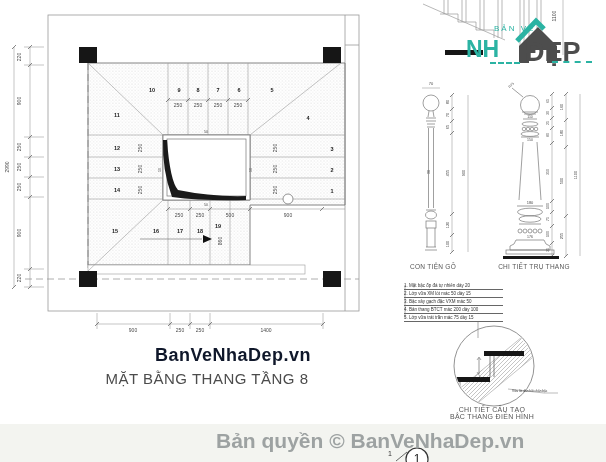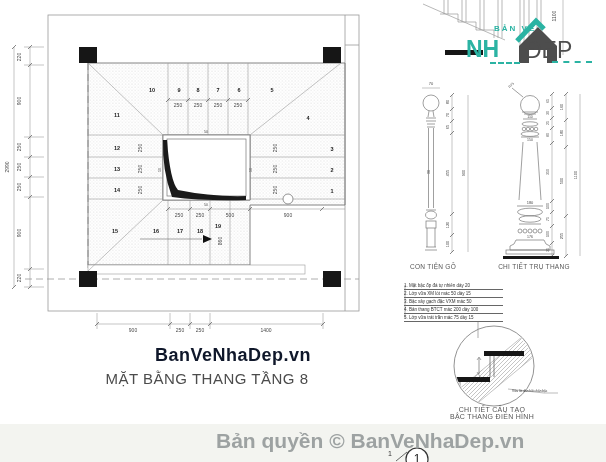--- a/index.html
+++ b/index.html
@@ -3,23 +3,23 @@
 <meta charset="utf-8">
 <style>
   html,body{margin:0;padding:0;background:#fff;}
   #page{position:relative;width:606px;height:462px;background:#ffffff;overflow:hidden;
         font-family:"Liberation Sans","DejaVu Sans",sans-serif;}
   .abs{position:absolute;}
   #footer-bg{left:0;top:424px;width:606px;height:38px;background:#f3f4f0;}
   #watermark{left:155px;top:345px;font-size:18px;font-weight:bold;color:#0f172a;letter-spacing:.5px;white-space:nowrap;}
   #plan-title{left:48px;top:370px;width:318px;text-align:center;font-size:15px;color:#4c4c4c;letter-spacing:.5px;white-space:nowrap;}
   #footer-text{left:216px;top:429px;font-size:21px;font-weight:700;color:#9da2a2;white-space:nowrap;}
-  .logo-top{left:494px;top:24px;font-size:8px;font-weight:bold;color:#2bb3a3;letter-spacing:2px;}
+  .logo-top{left:494px;top:24px;font-size:8px;font-weight:normal;color:#2bb3a3;letter-spacing:2px;}
   .logo-main{left:466px;top:38px;font-size:23px;font-weight:bold;color:#2bb3a3;line-height:1;}
-  .logo-suffix{left:525px;top:39px;font-size:23px;font-weight:normal;color:#4d4d4d;line-height:1;}
+  .logo-suffix{left:525px;top:39px;font-size:27px;font-weight:bold;color:#4d4d4d;line-height:1;}
   .logo-dash1{left:490px;top:62px;width:30px;border-bottom:2px dashed #2bb3a3;}
   .logo-dash2{left:552px;top:61px;width:40px;border-bottom:2px dashed #2bb3a3;}
   .cap{font-size:6.5px;color:#555;text-align:center;letter-spacing:.3px;white-space:nowrap;}
   #cap-baluster{left:398px;top:263px;width:70px;}
   #cap-newel{left:492px;top:263px;width:84px;}
   #notes{left:404px;top:283px;width:99px;}
   .note-line{font-size:4.5px;color:#333;border-bottom:.5px solid #666;padding-bottom:.5px;margin-bottom:1.5px;white-space:nowrap;overflow:hidden;}
   #detail-cap{left:436px;top:406px;width:112px;text-align:center;}
   .dcap{font-size:7px;color:#555;letter-spacing:.3px;white-space:nowrap;}
   svg{position:absolute;left:0;top:0;}

